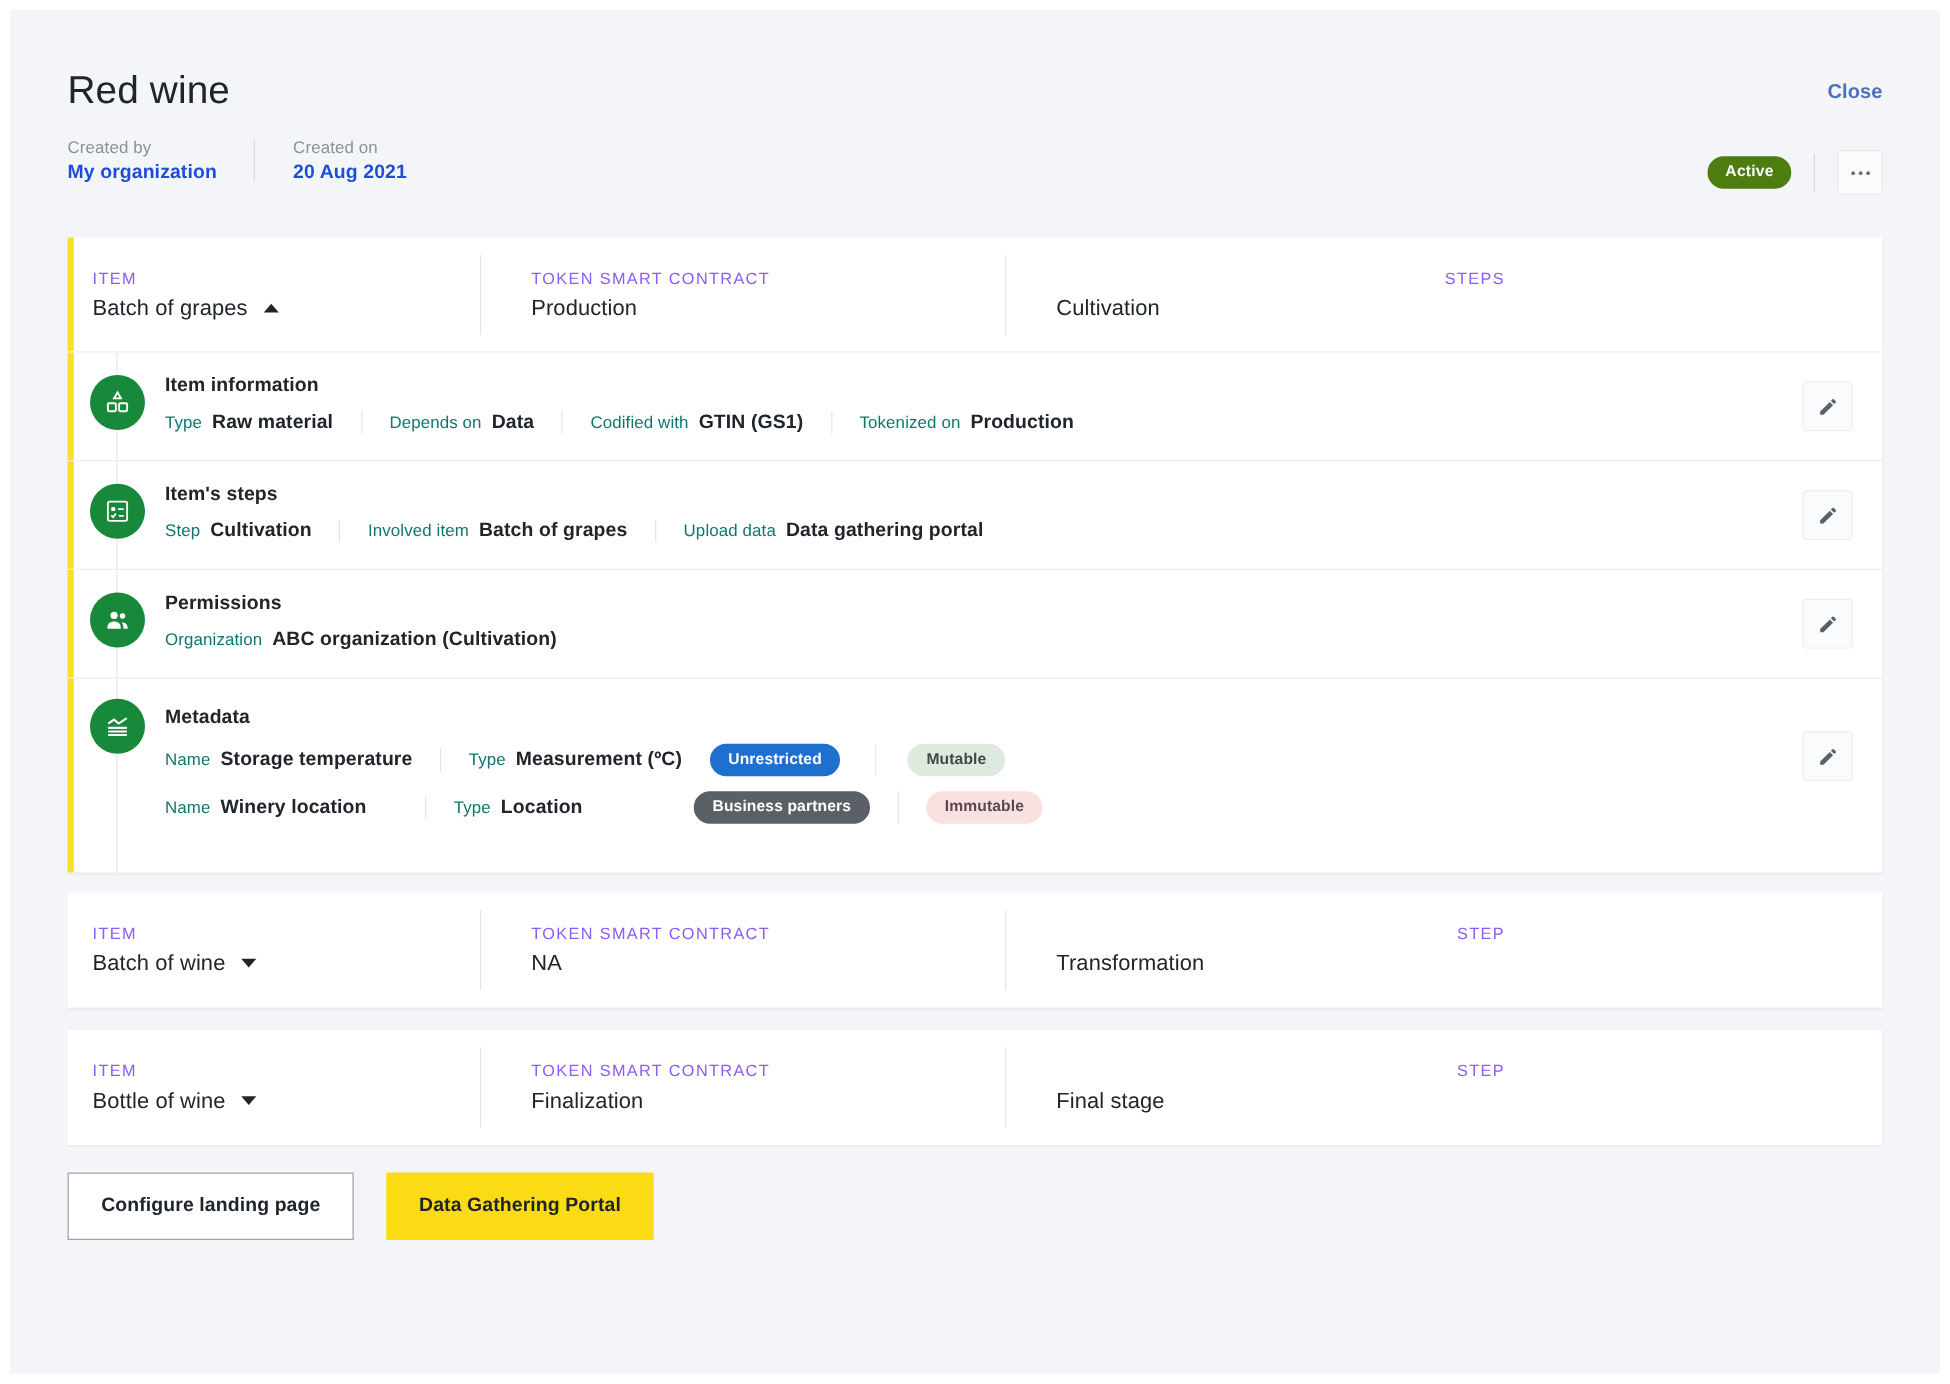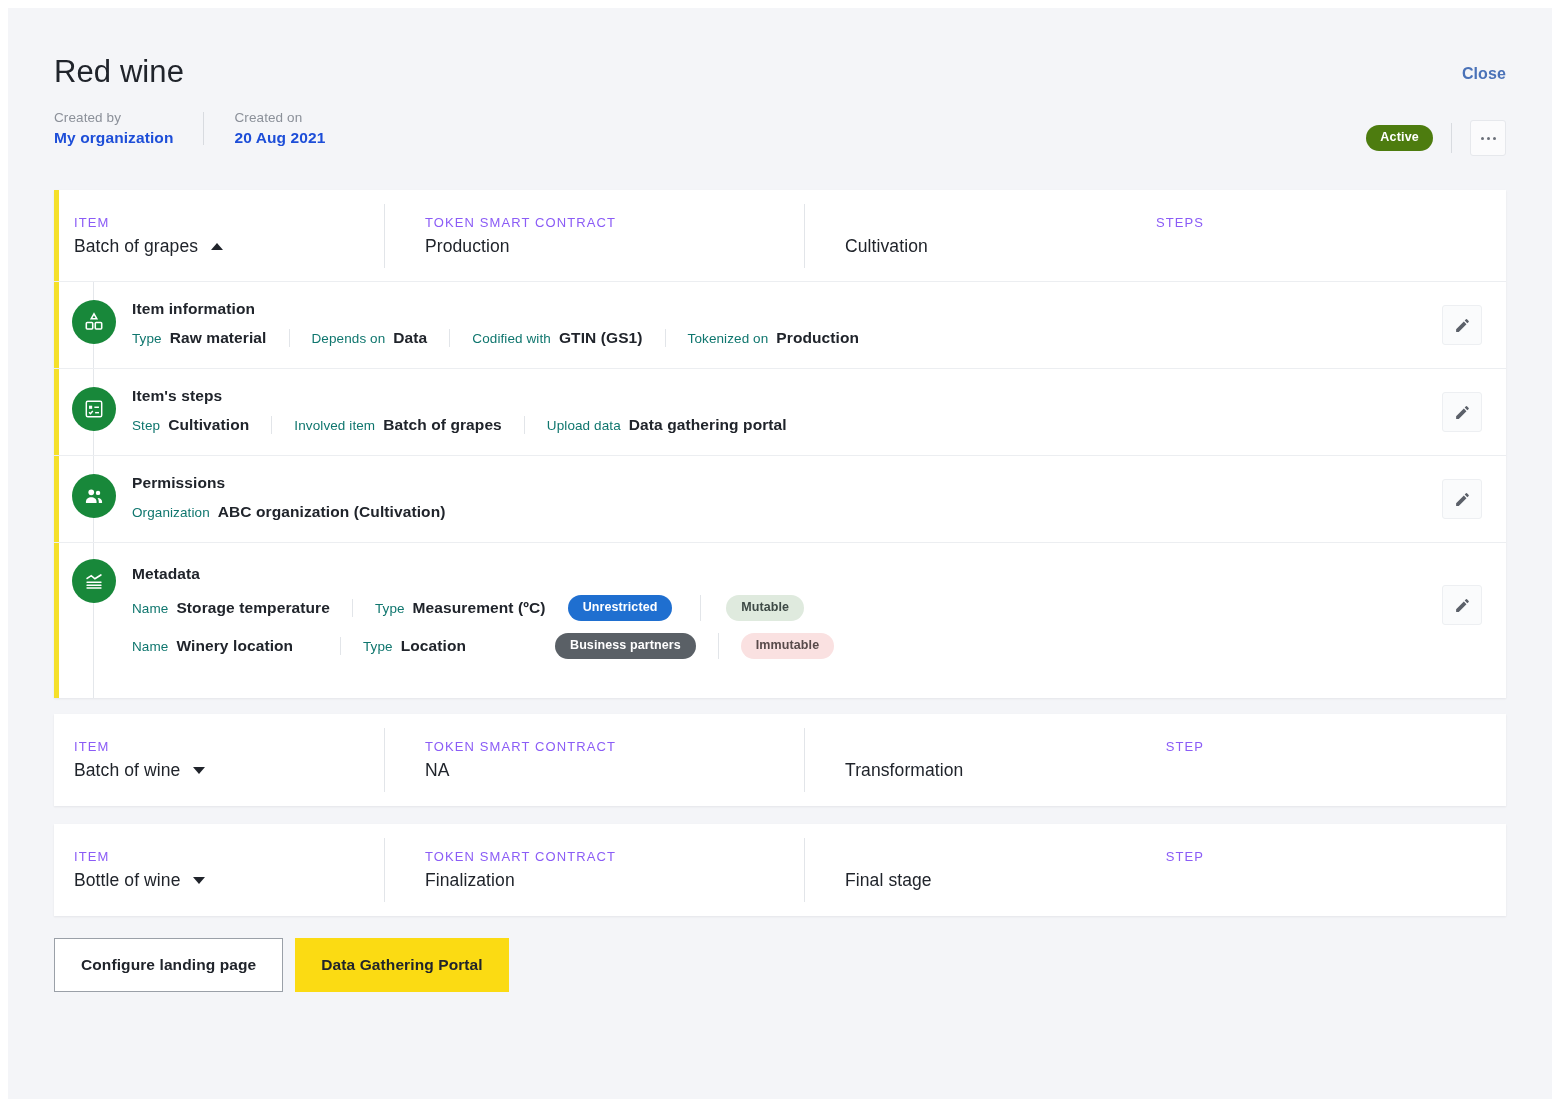--- a/index.html
+++ b/index.html
@@ -303,21 +303,21 @@
   }
   .detail-row.tall .edit-btn { top: 42px; transform: none; }
 
   
   .footer {
     position: absolute;
     left: 46px;
     top: 930px;
     display: flex;
     align-items: center;
-    gap: 12px;
+    gap: 26px;
   }
   .btn-outline {
     height: 54px;
     padding: 0 26px;
     background: #ffffff;
     border: 1px solid #9aa0a8;
     color: #20242b;
     font-size: 15.5px;
     font-weight: 700;
     font-family: "Liberation Sans", sans-serif;

